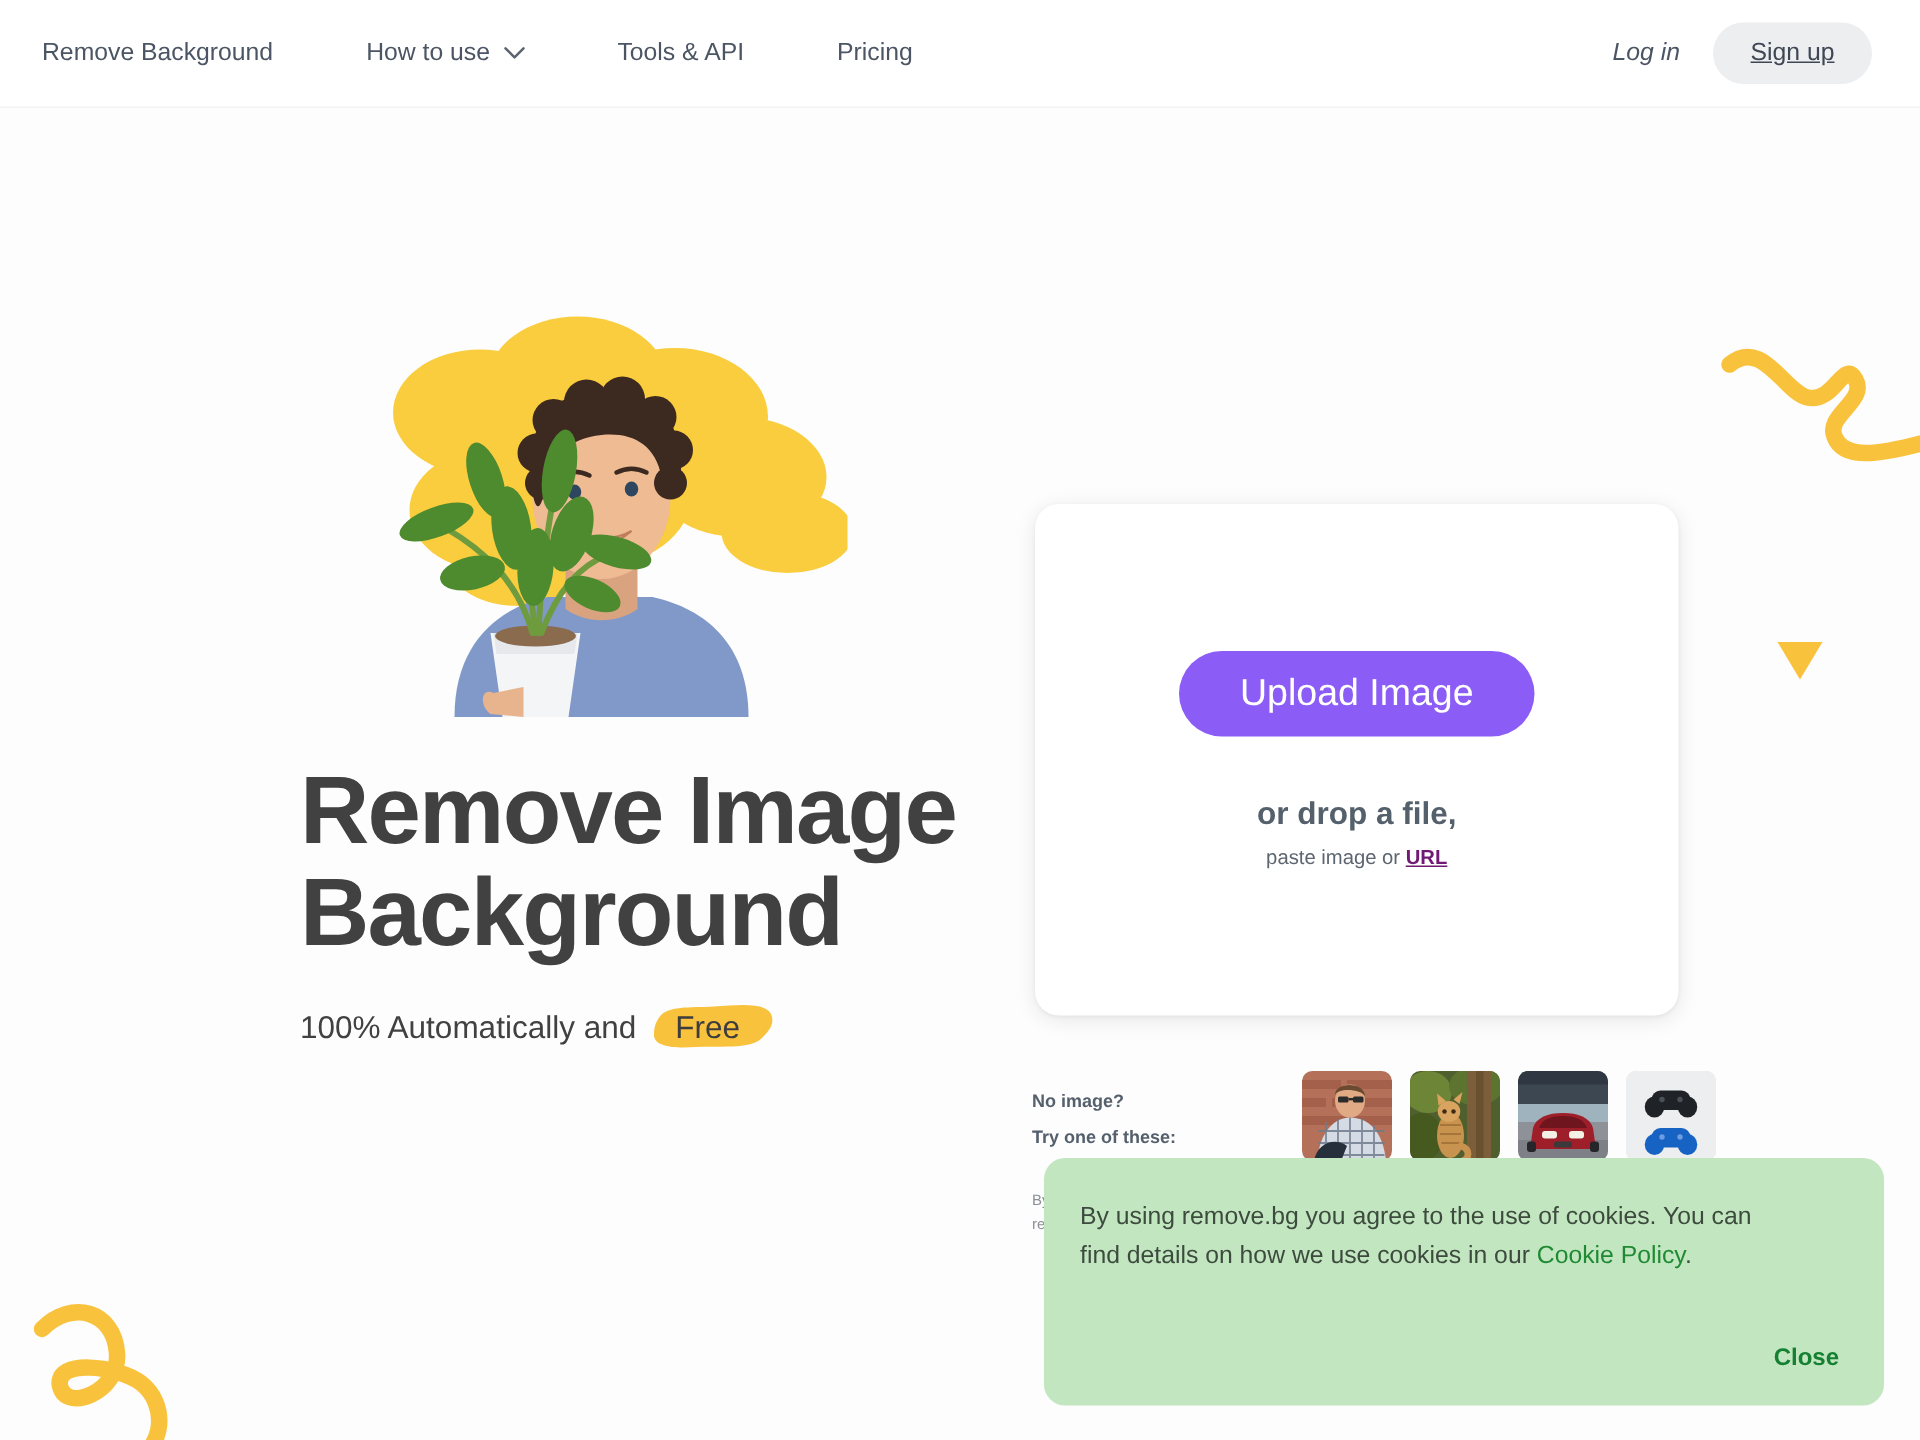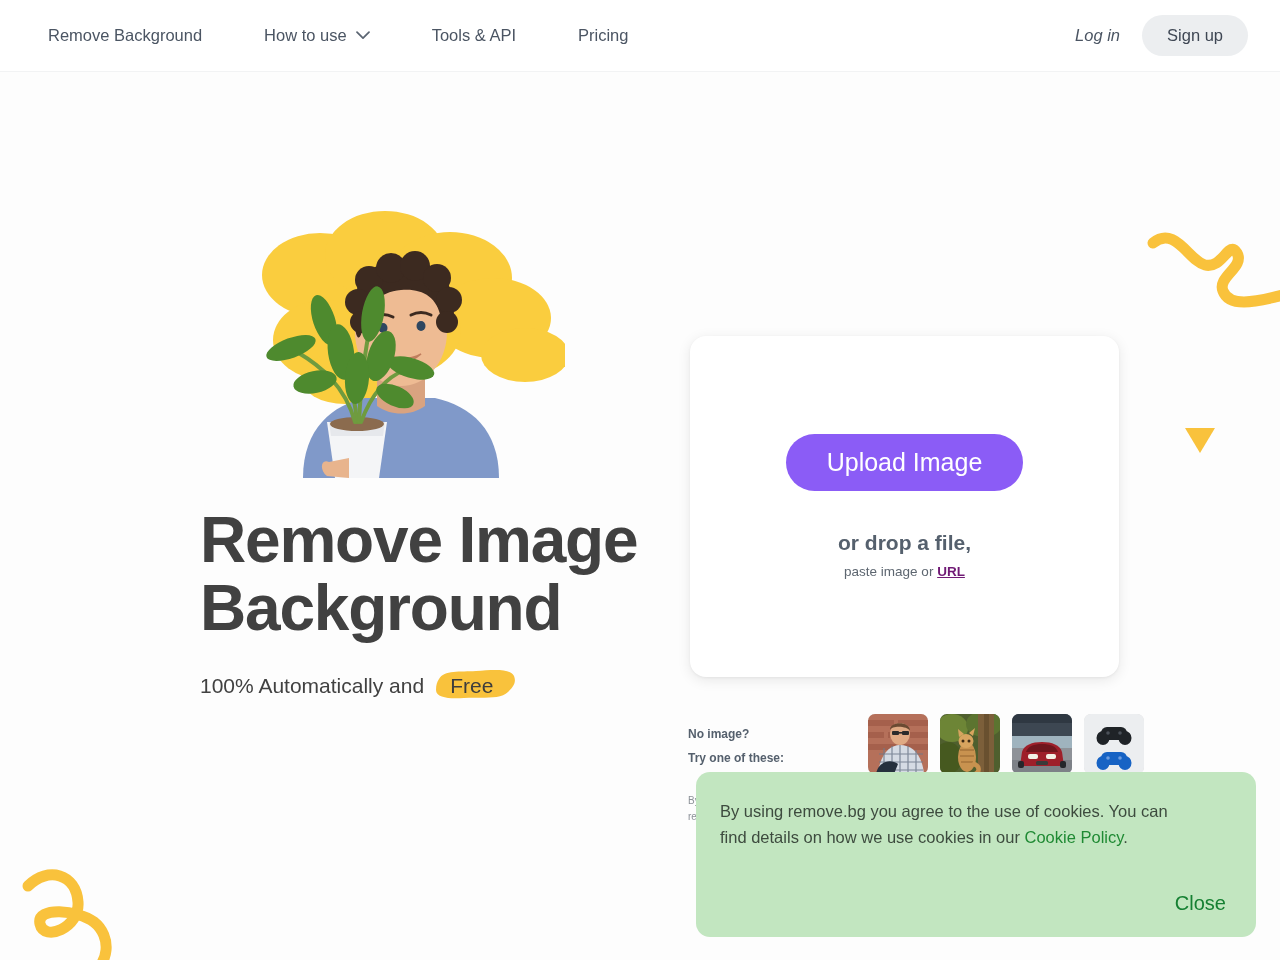--- a/index.html
+++ b/index.html
@@ -46,21 +46,21 @@
     letter-spacing: -0.4px;
     line-height: 1;
     white-space: nowrap;
   }
   .logo-text .lt-remove { color: #4a5560; }
   .logo-text .lt-bg { color: #b8bfc6; margin-left: 5px; }
 
   .nav {
     display: flex;
     align-items: center;
-    margin-left: 48px;
+    margin-left: 28px;
     gap: 0;
     justify-content: space-between;
   }
   .nav-item {
     font-size: 16.5px;
     color: #4b5563;
     padding: 10px 0;
     margin-right: 62px;
     cursor: pointer;
     white-space: nowrap;
@@ -91,20 +91,21 @@
   .signup-btn {
     font-size: 16.5px;
     color: #3f4754;
     background: #eceef0;
     border: none;
     border-radius: 22px;
     padding: 11px 25px;
     cursor: pointer;
     font-family: inherit;
     white-space: nowrap;
+    text-decoration: underline;
   }
 
   
   .deco { position: absolute; pointer-events: none; z-index: 1; }
   .deco-squiggle-right { top: 225px; left: 1145px; }
   .deco-triangle { top: 425px; left: 1183px; }
   .deco-squiggle-left { top: 862px; left: 22px; }
 
   
   .hero-left {
@@ -273,22 +274,22 @@
     color: #1f8a33;
     text-decoration: none;
     cursor: pointer;
   }
   .cookie-close {
     margin-top: auto;
     align-self: flex-end;
     background: none;
     border: none;
     font-family: inherit;
-    font-size: 20px;
-    font-weight: normal;
+    font-size: 16px;
+    font-weight: bold;
     color: #158032;
     cursor: pointer;
     padding: 4px 2px;
   }
 </style>
 </head>
 <body>
 
 <div class="header">
 

